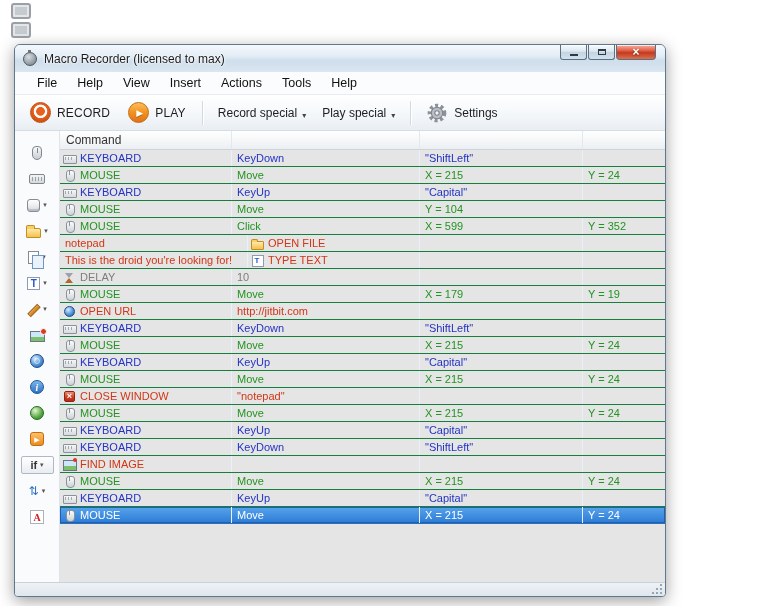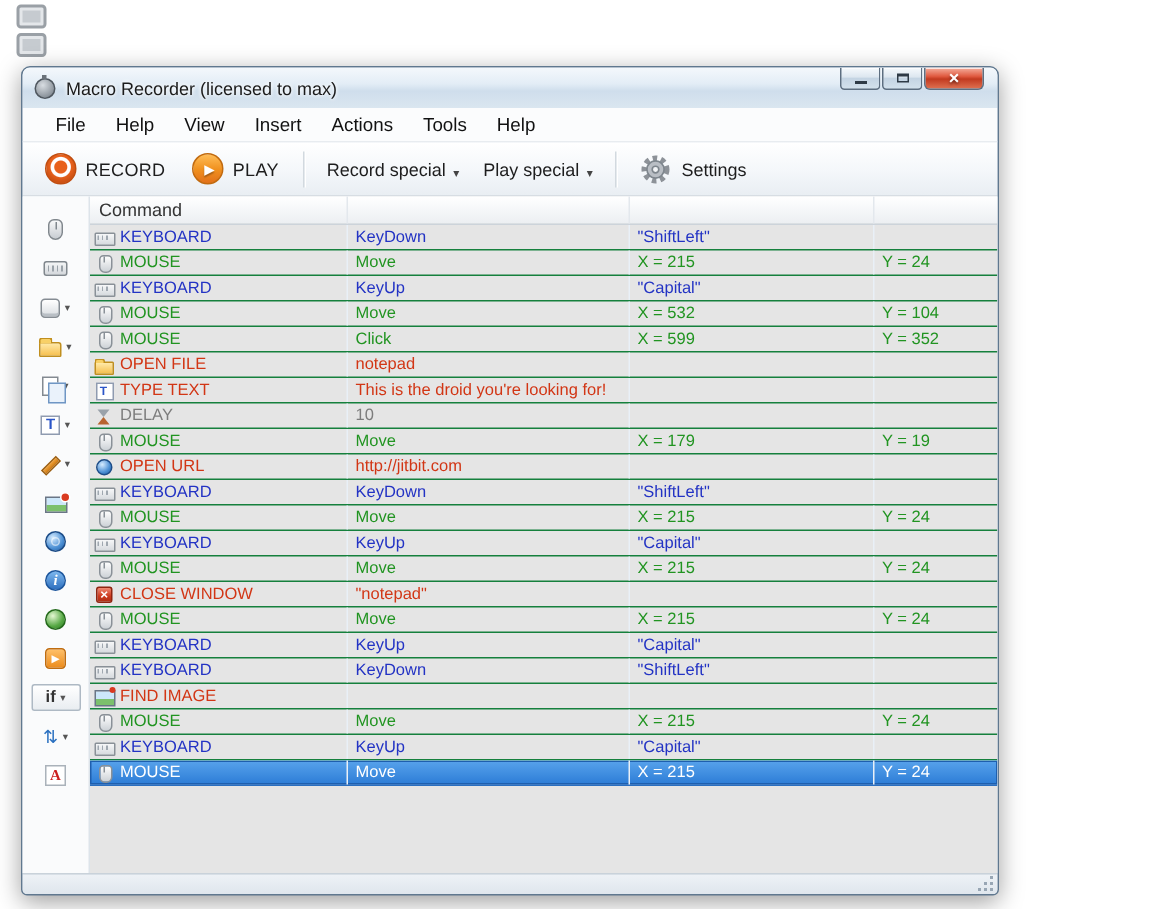--- a/index.html
+++ b/index.html
@@ -275,47 +275,46 @@
             <div class="cell c2">KeyUp</div>
             <div class="cell c3">"Capital"</div>
             <div class="cell c4"></div>
           </div>
           <div class="trow c-mouse">
             <div class="cell c1">
               <span class="ri ri-mouse"></span>
               <span class="cmd">MOUSE</span>
             </div>
             <div class="cell c2">Move</div>
-            <div class="cell c3">X = 532</div>
             <div class="cell c4">Y = 104</div>
           </div>
           <div class="trow c-mouse">
             <div class="cell c1">
               <span class="ri ri-mouse"></span>
               <span class="cmd">MOUSE</span>
             </div>
             <div class="cell c2">Click</div>
             <div class="cell c3">X = 599</div>
             <div class="cell c4">Y = 352</div>
           </div>
           <div class="trow c-special">
+            <div class="cell c2">notepad</div>
             <div class="cell c1">
               <span class="ri ri-folder"></span>
               <span class="cmd">OPEN FILE</span>
             </div>
-            <div class="cell c2">notepad</div>
             <div class="cell c3"></div>
             <div class="cell c4"></div>
           </div>
           <div class="trow c-special">
+            <div class="cell c2">This is the droid you're looking for!</div>
             <div class="cell c1">
               <span class="ri ri-type-text"></span>
               <span class="cmd">TYPE TEXT</span>
             </div>
-            <div class="cell c2">This is the droid you're looking for!</div>
             <div class="cell c3"></div>
             <div class="cell c4"></div>
           </div>
           <div class="trow c-delay">
             <div class="cell c1">
               <span class="ri ri-delay"></span>
               <span class="cmd">DELAY</span>
             </div>
             <div class="cell c2">10</div>
             <div class="cell c3"></div>

